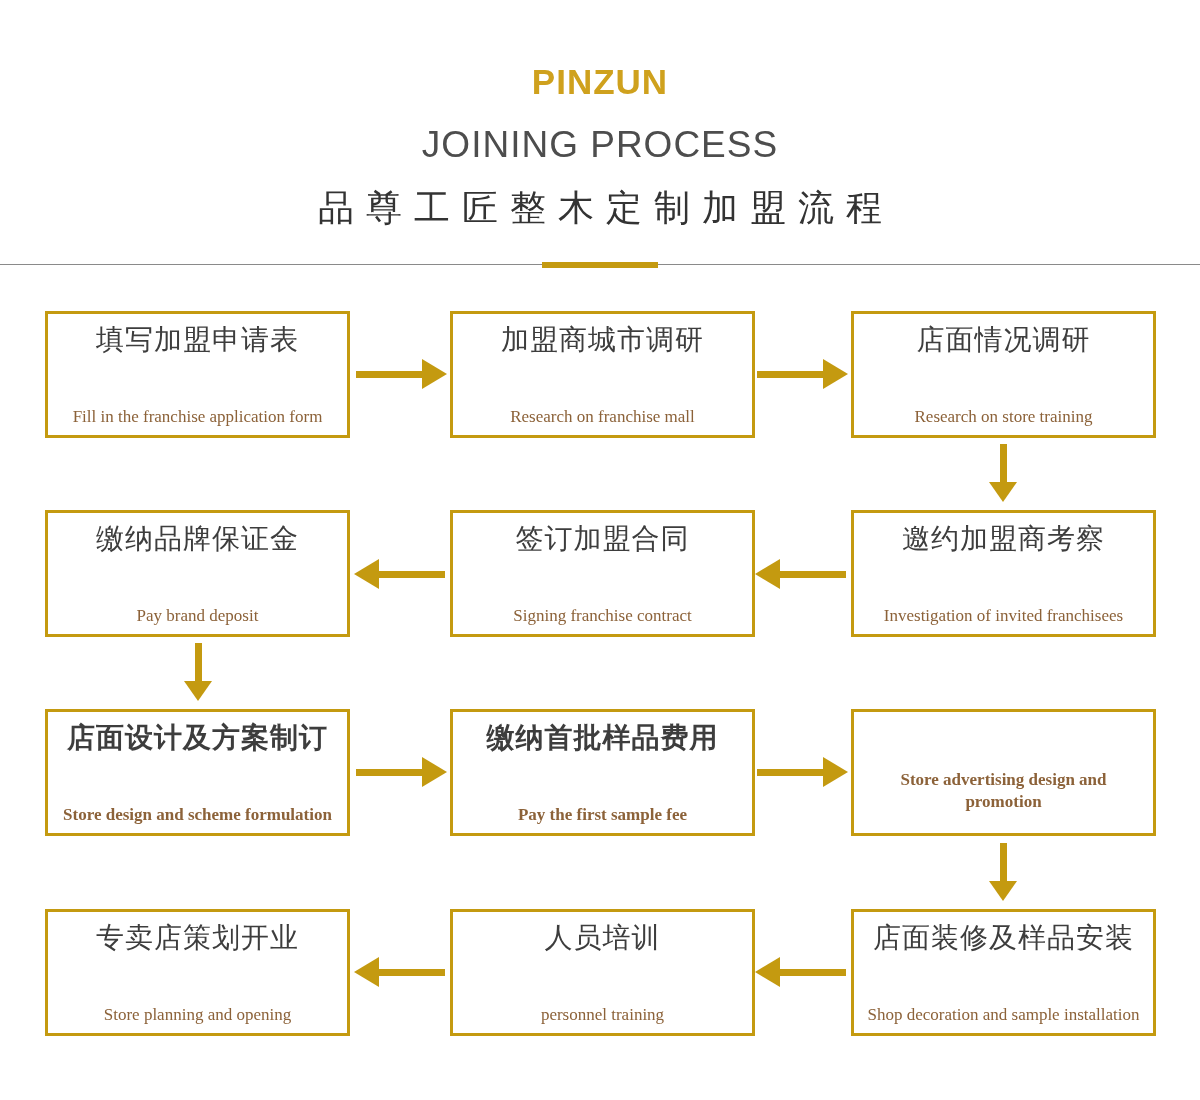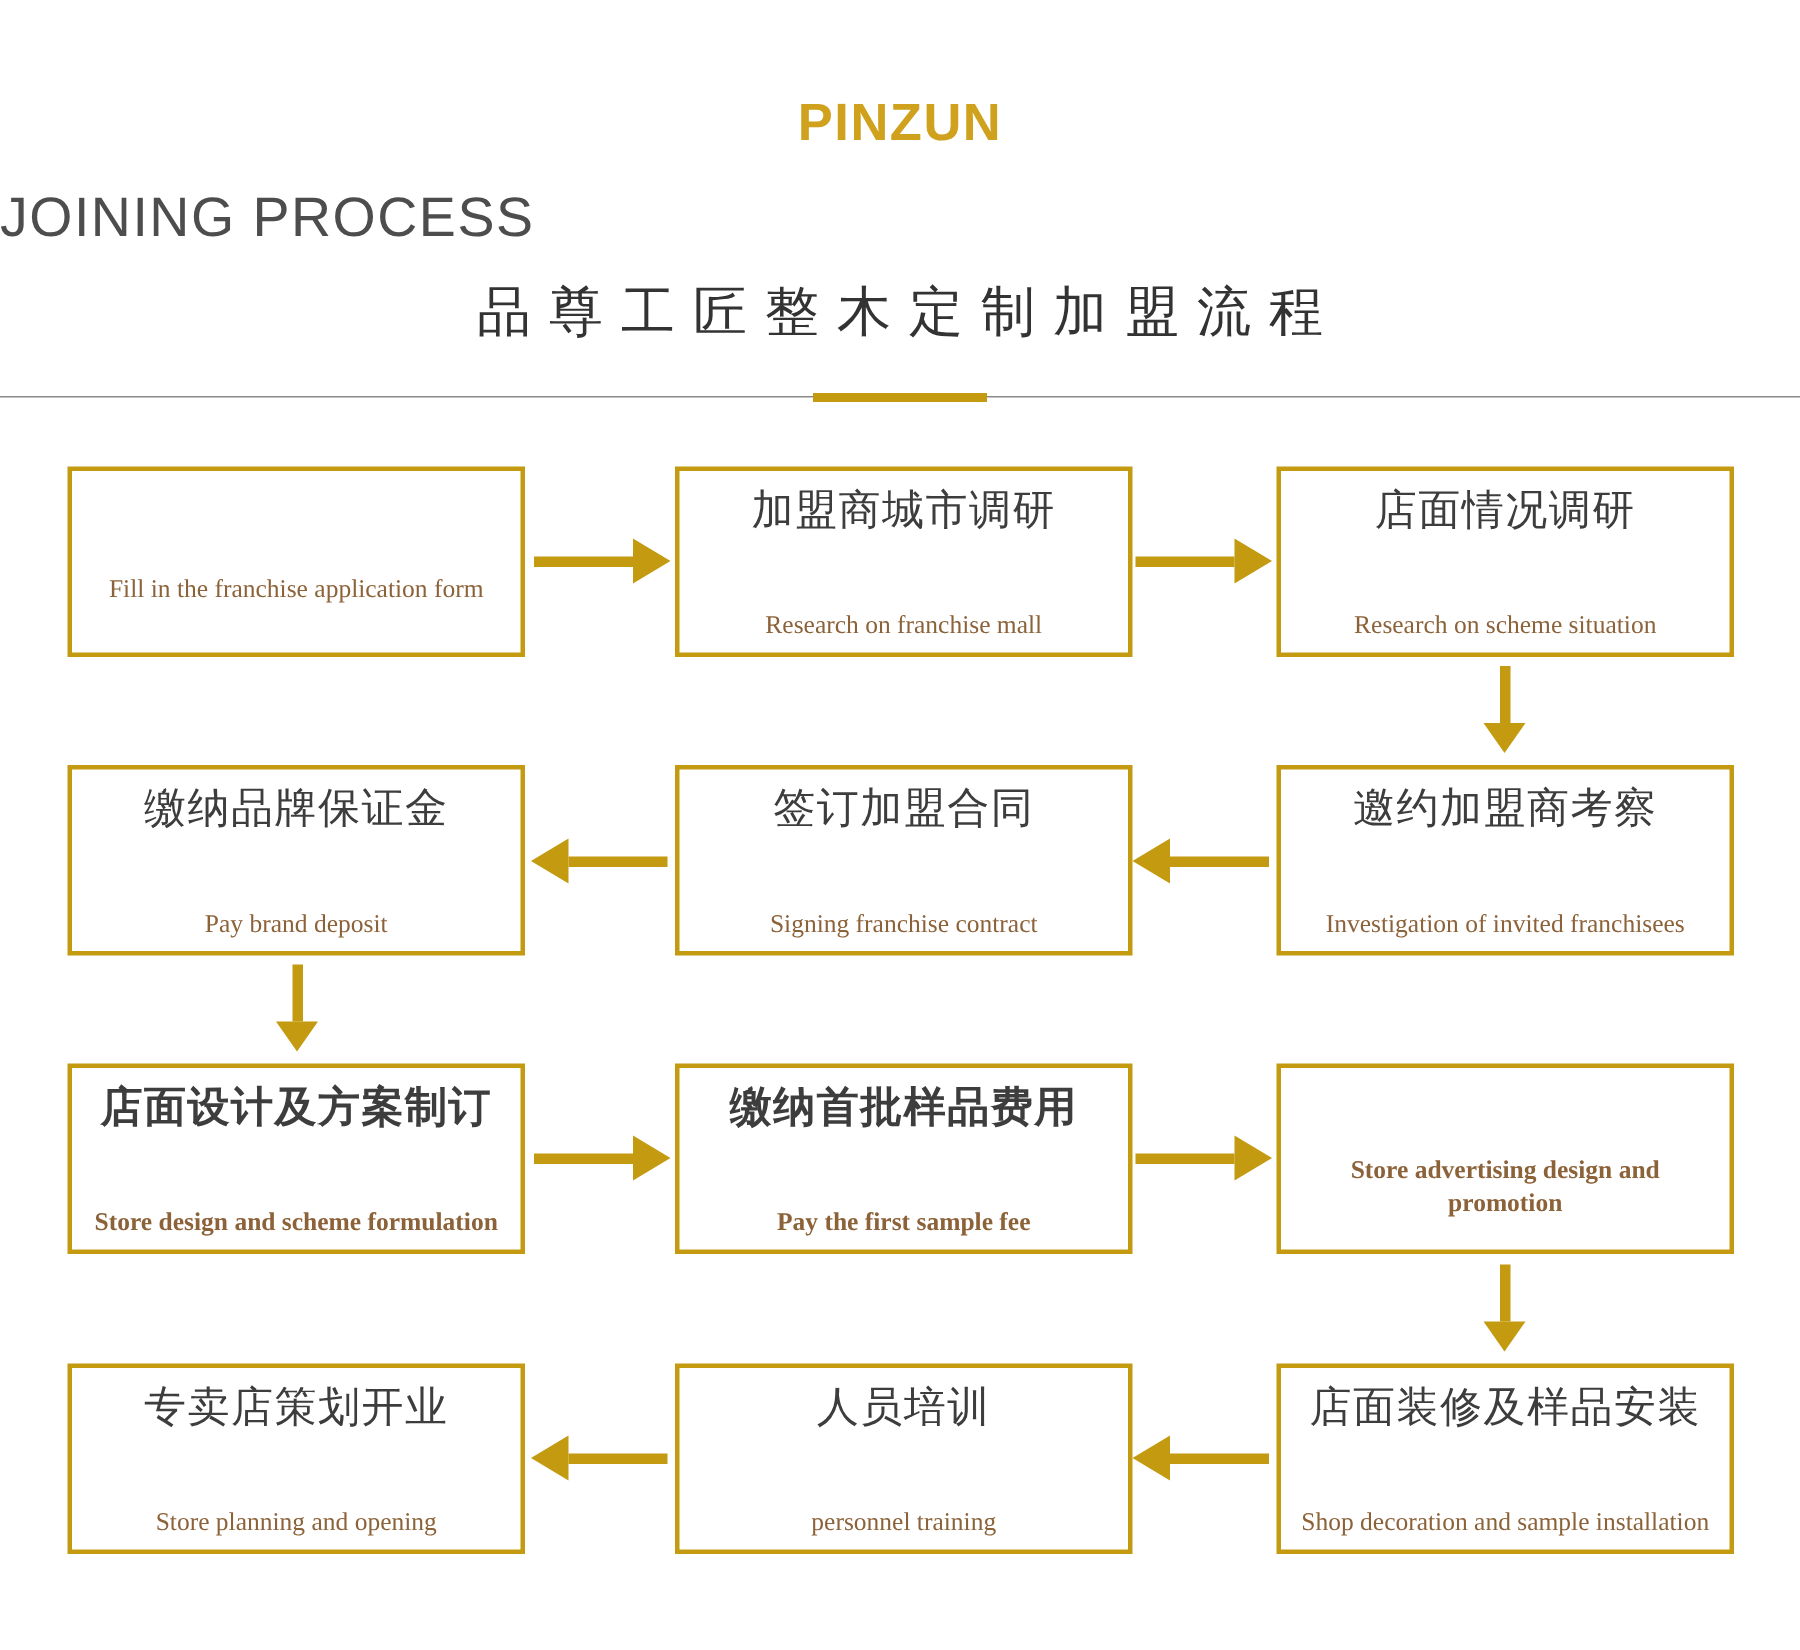--- a/index.html
+++ b/index.html
@@ -23,20 +23,21 @@
   }
   .brand {
     position: absolute; top: 62px; left: 0; width: 100%;
     text-align: center;
     font-size: 35px; font-weight: 700;
     color: var(--brand-gold);
     letter-spacing: 1px;
   }
   .subtitle {
     position: absolute; top: 124px; left: 0; width: 100%;
+    text-align: center;
     font-size: 37px; font-weight: 400;
     color: var(--heading-gray);
     letter-spacing: 1px;
   }
   .title-cn {
     position: absolute; top: 184px; left: 0; width: 100%;
     text-align: center;
     font-size: 36px; font-weight: 400;
     color: var(--title-dark);
     letter-spacing: 12px;
@@ -122,29 +123,30 @@
 
   <div class="brand">PINZUN</div>
   <div class="subtitle">JOINING PROCESS</div>
   <div class="title-cn">品尊工匠整木定制加盟流程</div>
 
   <div class="divider">
     <span class="divider-accent"></span>
   </div>
 
   <div class="flow-box col1 row1">
+    <div class="cn">填写加盟申请表</div>
     <div class="en">Fill in the franchise application form</div>
   </div>
   <div class="flow-box col2 row1">
     <div class="cn">加盟商城市调研</div>
     <div class="en">Research on franchise mall</div>
   </div>
   <div class="flow-box col3 row1">
     <div class="cn">店面情况调研</div>
-    <div class="en">Research on scheme situation</div>
+    <div class="en">Research on store training</div>
   </div>
 
   <div class="flow-box col1 row2">
     <div class="cn">缴纳品牌保证金</div>
     <div class="en">Pay brand deposit</div>
   </div>
   <div class="flow-box col2 row2">
     <div class="cn">签订加盟合同</div>
     <div class="en">Signing franchise contract</div>
   </div>

